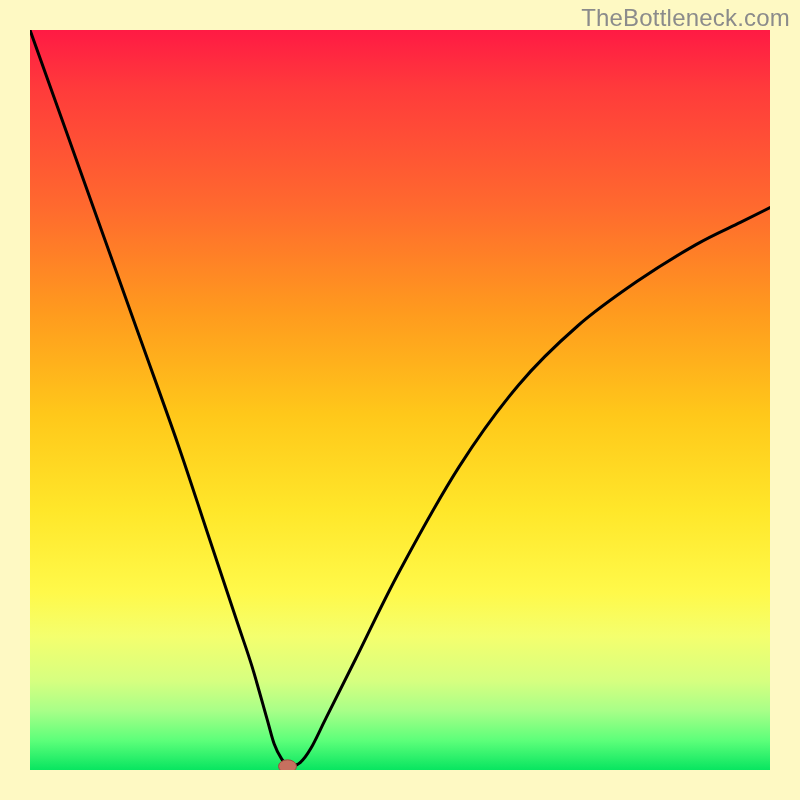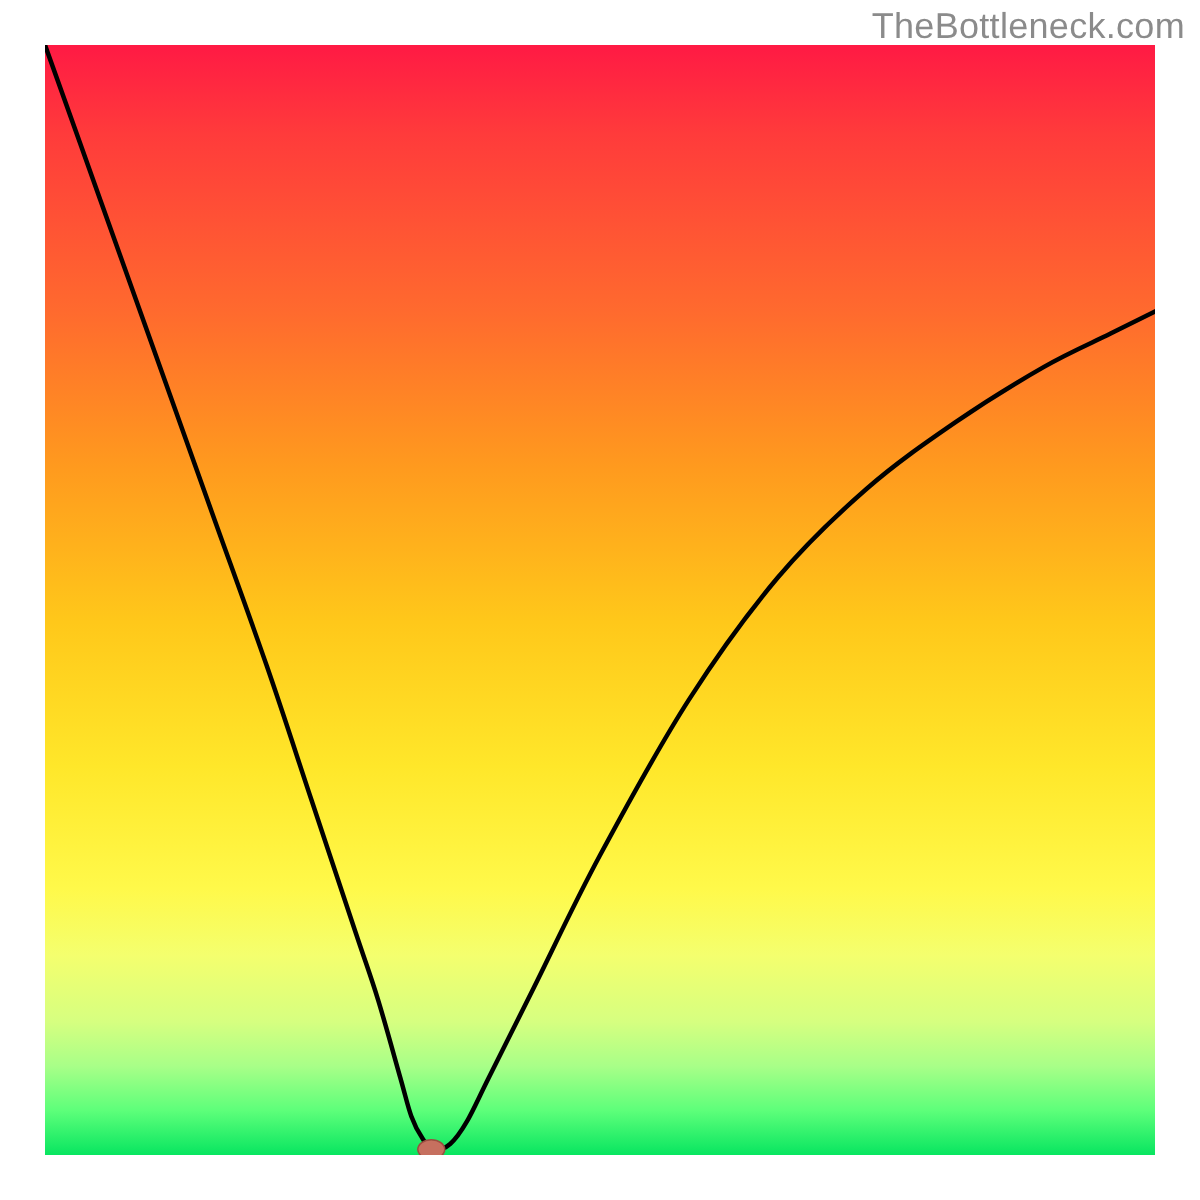--- a/index.html
+++ b/index.html
@@ -10,21 +10,21 @@
     background: #000;
     overflow: hidden;
     font-family: Arial, Helvetica, sans-serif;
   }
   .frame {
     position: absolute;
     left: 0;
     top: 0;
     width: 800px;
     height: 800px;
-    background: #ffffff;
+    background: #fef9c3;
   }
   .plot {
     position: absolute;
     left: 30px;
     top: 30px;
     width: 740px;
     height: 740px;
     background: linear-gradient(to bottom,
       #ff1a44 0%,
       #ff3b3b 8%,

